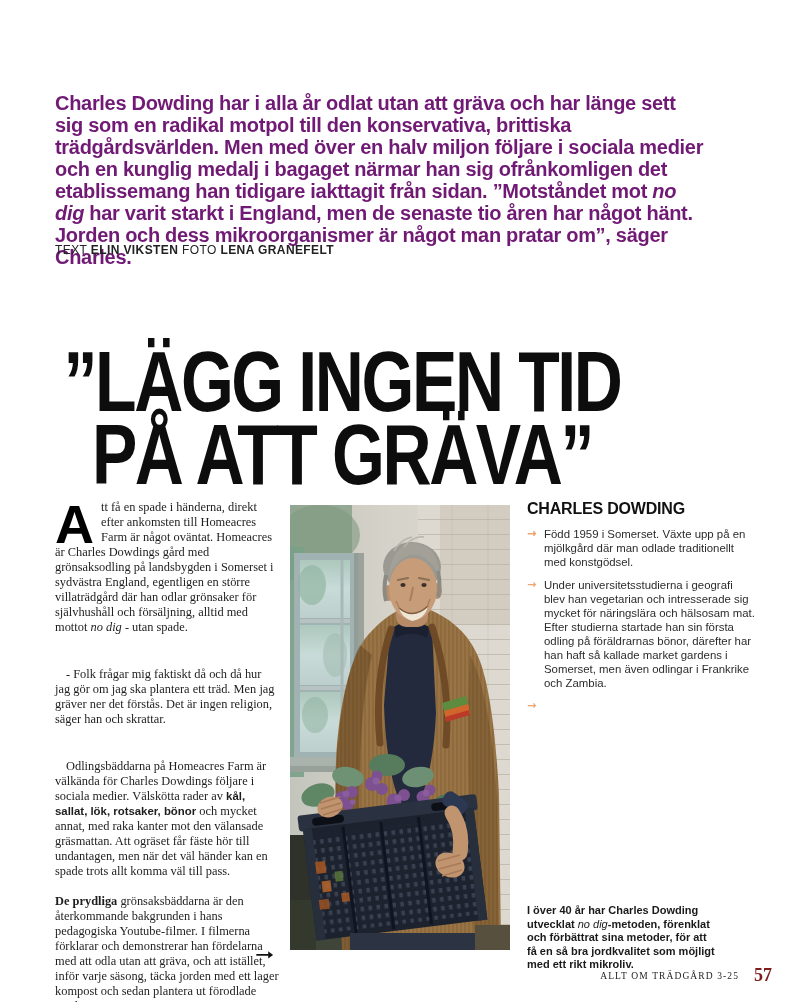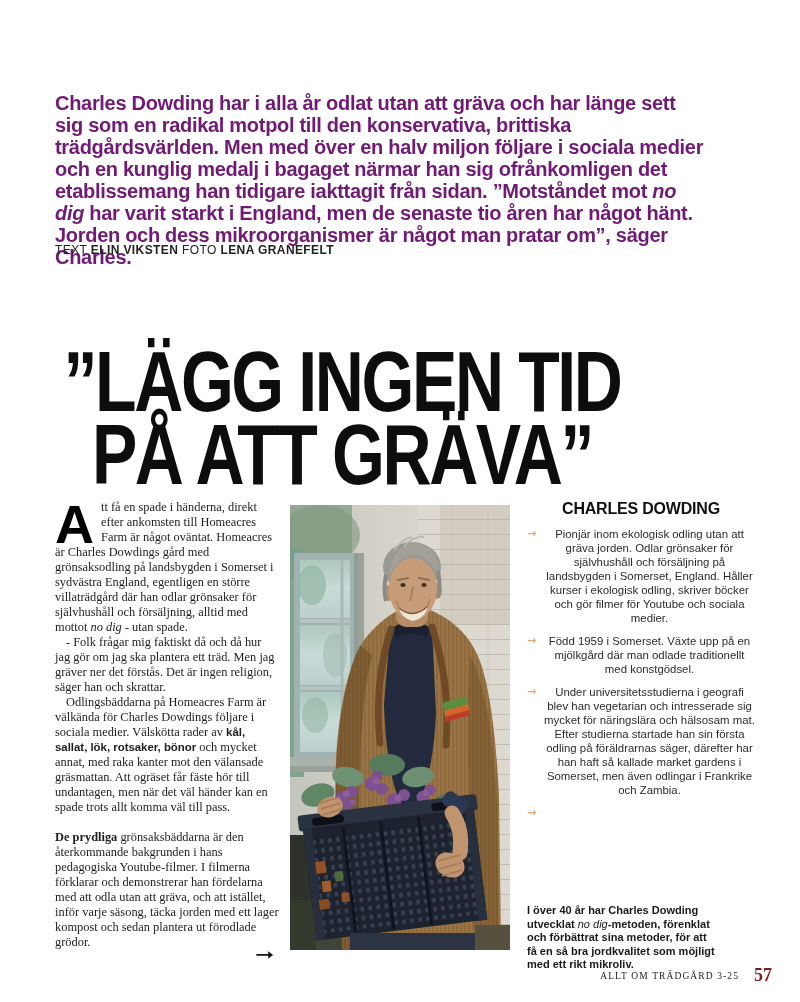--- a/index.html
+++ b/index.html
@@ -36,40 +36,40 @@
     font-size:31px;color:#ddbd95;letter-spacing:0.5px;
   }
 
   
   .colL{
     position:absolute;left:55px;top:500px;width:224px;
     font-family:"Liberation Serif",serif;font-size:12.4px;line-height:15px;
     color:#1d1d1d;text-align:left;
   }
   .colL p{margin:0;}
-  .colL p.ind{text-indent:11px;}
+  .colL p.ind{text-indent:11px;margin-top:32px;}
   .colL p.gap{margin-top:15px;}
   .dropcap{
     float:left;font-family:"Liberation Sans",sans-serif;font-weight:bold;
     font-size:54px;line-height:42px;margin:3px 7px 0 0;color:#000;
   }
   .colL em{font-style:italic;}
   .kw{font-family:"Liberation Sans",sans-serif;font-weight:bold;font-size:11.4px;}
   .lead-b{font-weight:bold;margin-top:16px;}
   .cont-arrow{
     position:absolute;left:255px;top:944px;
     font-family:"DejaVu Sans",sans-serif;font-weight:bold;
     font-size:17px;color:#111;transform:scaleX(1.35);transform-origin:left center;
   }
 
   
   .photo{position:absolute;left:290px;top:505px;width:220px;height:445px;}
 
   
-  .factbox{position:absolute;left:527px;top:500px;width:228px;text-align:center;}
+  .factbox{position:absolute;left:527px;top:500px;width:228px;}
   .factbox h2{
     margin:0 0 9px 0;font-family:"Liberation Sans",sans-serif;
     font-size:16px;font-weight:bold;letter-spacing:-0.2px;color:#111;
   }
   .fitem{
     position:relative;padding-left:17px;margin-bottom:9px;
     font-size:11.4px;line-height:14px;color:#2b2b2b;
   }
   .fitem .farrow{
     position:absolute;left:0;top:0;color:#eda672;font-weight:bold;
@@ -258,23 +258,23 @@
       <ellipse cx="160" cy="360" rx="15" ry="12" fill="#c0946f" transform="rotate(25 160 360)"></ellipse>
       <path d="M148,356 L170,350 M149,364 L171,358 M152,371 L172,365" stroke="#a87a57" stroke-width="1.5"></path>
 
       <rect x="60" y="428" width="130" height="17" fill="#2c3342"></rect>
       <rect x="185" y="420" width="35" height="25" fill="#58503f"></rect>
     </svg>
   </div>
 
   <div class="factbox">
     <h2>CHARLES DOWDING</h2>
-    <div class="fitem"><span class="farrow">→</span><span>Pionjär inom ekologisk odling utan att gräva jorden. Odlar grönsaker för självhushåll och försäljning på landsbygden i Somerset, England. Håller kurser i ekologisk odling, skriver böcker och gör filmer för Youtube och sociala medier.</span></div>
+    <div class="fitem"><span class="farrow">→</span></div>
     <div class="fitem"><span class="farrow">→</span><span>Född 1959 i Somerset. Växte upp på en mjölkgård där man odlade traditionellt med konstgödsel.</span></div>
-    <div class="fitem"><span class="farrow">→</span><span>Under universitetsstudierna i geografi blev han vegetarian och intresserade sig mycket för näringslära och hälsosam mat. Efter studierna startade han sin första odling på föräldrarnas säger, därefter har han haft så kallade market gardens i Somerset, men även odlingar i Frankrike och Zambia.</span></div>
+    <div class="fitem"><span class="farrow">→</span><span>Under universitetsstudierna i geografi blev han vegetarian och intresserade sig mycket för näringslära och hälsosam mat. Efter studierna startade han sin första odling på föräldrarnas bönor, därefter har han haft så kallade market gardens i Somerset, men även odlingar i Frankrike och Zambia.</span></div>
     <div class="fitem"><span class="farrow">→</span></div>
   </div>
 
   <p class="caption"><span>I över 40 år har Charles Dowding utvecklat </span><em>no dig</em><span>-metoden, förenklat och förbättrat sina metoder, för att få en så bra jordkvalitet som möjligt med ett rikt mikroliv.</span></p>
 
   <div class="footer">
     <span class="mag">ALLT OM TRÄDGÅRD 3-25</span>
     <span class="pageno">57</span>
   </div>
 

